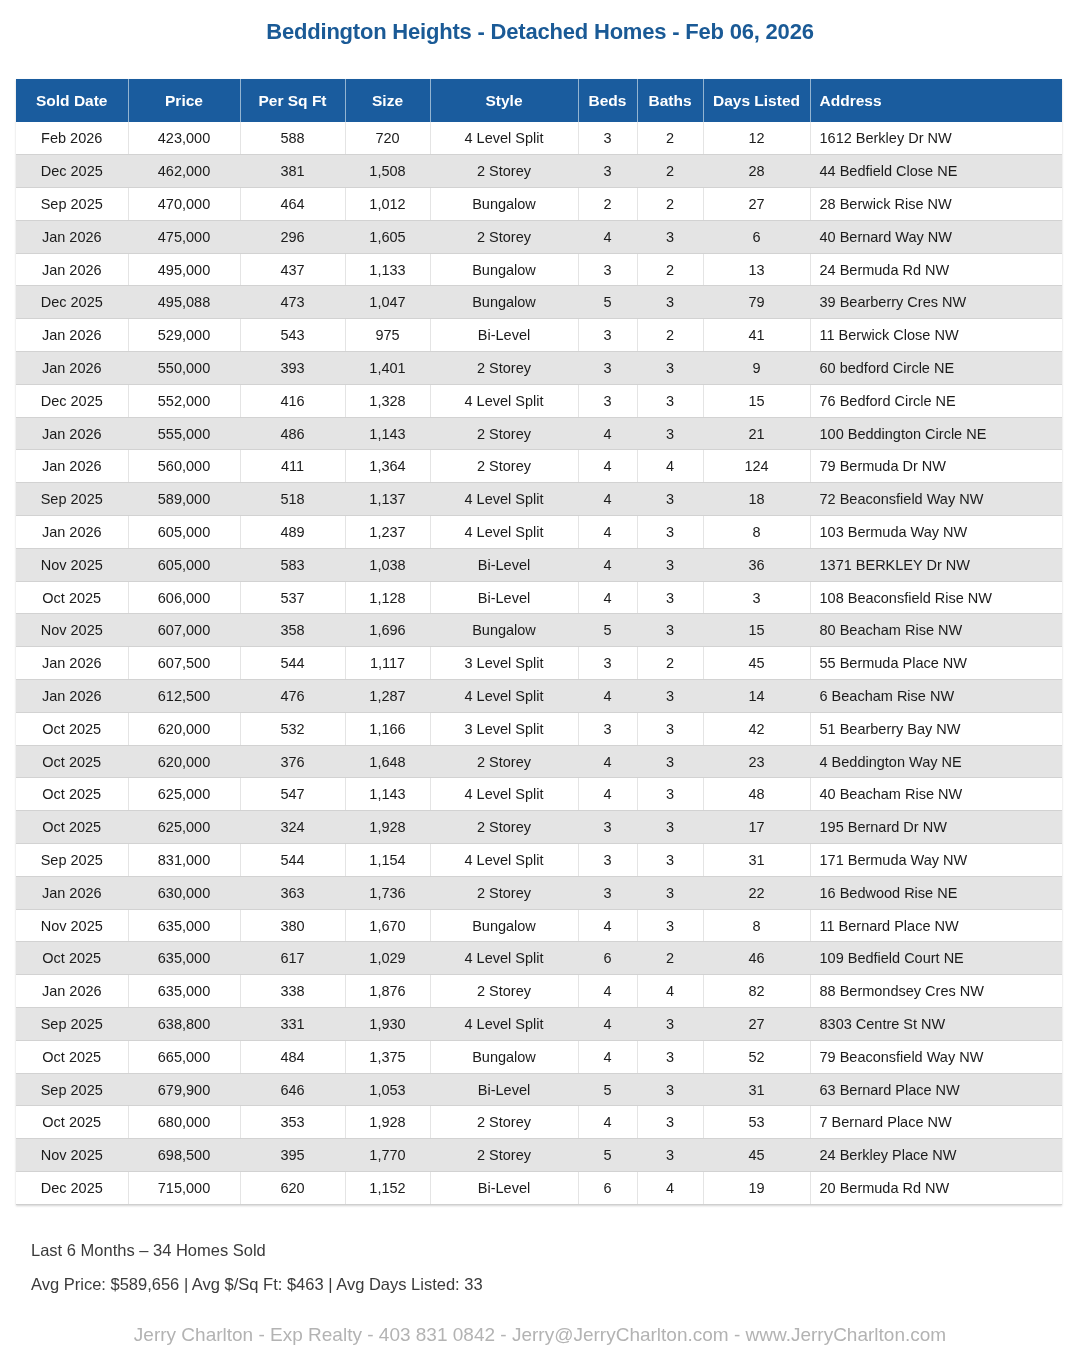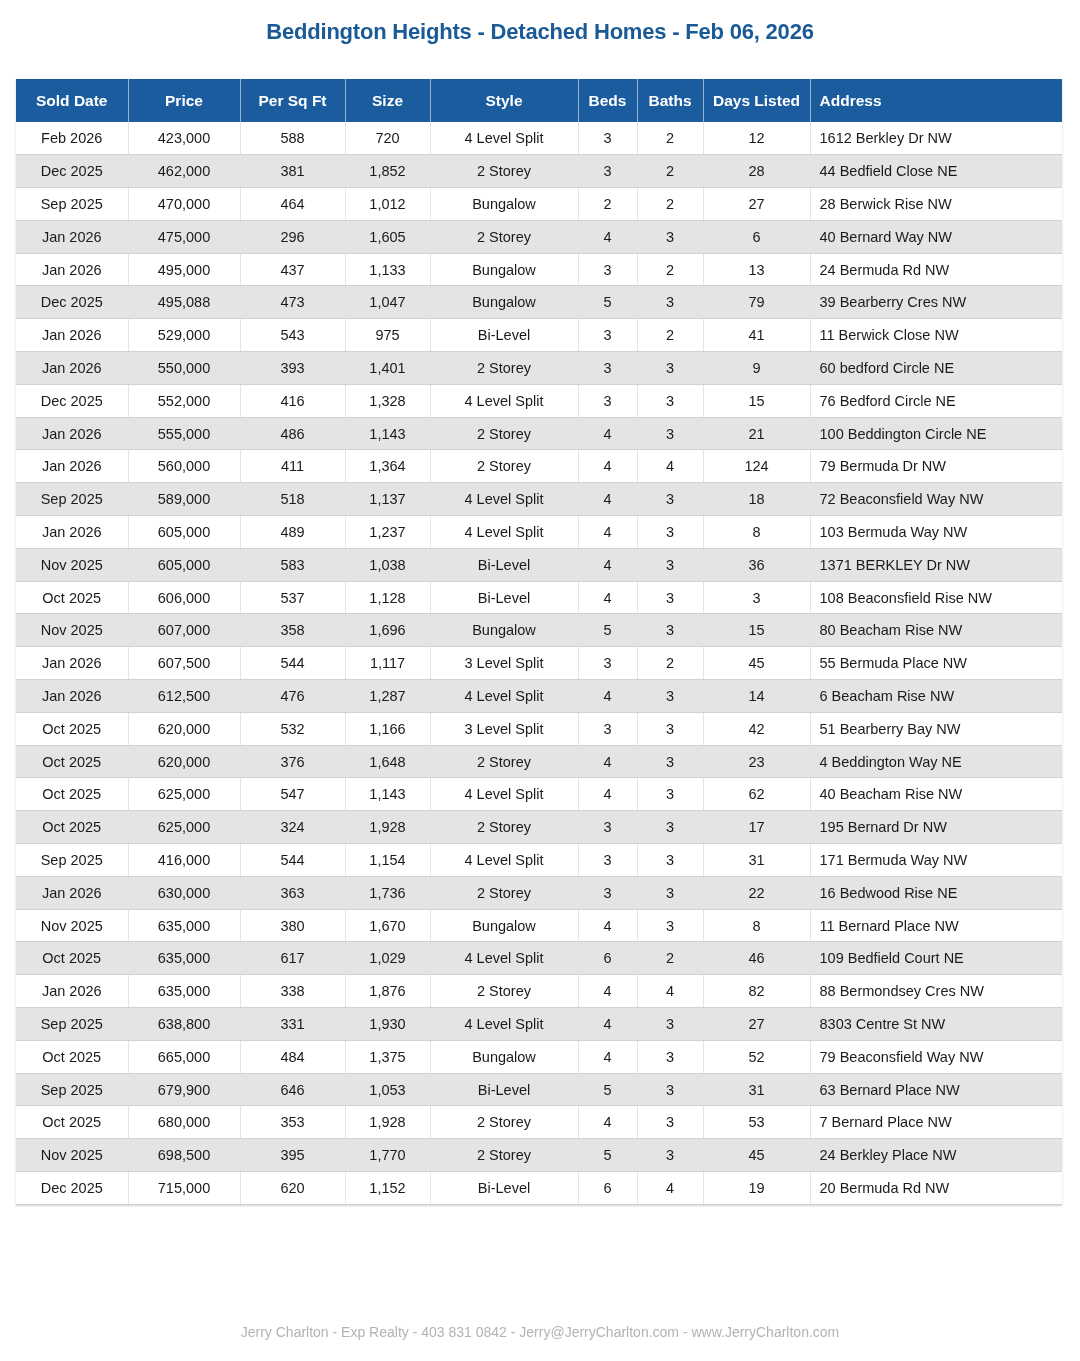--- a/index.html
+++ b/index.html
@@ -91,21 +91,21 @@
     line-height: 1.0;
   }
   .summary .line1 { margin-bottom: 17px; }
   .footer {
     position: absolute;
     left: 0;
     right: 0;
     top: 1324px;
     text-align: center;
     color: #b3b3b3;
-    font-size: 14px;
+    font-size: 19px;
   }
 </style>
 </head>
 <body>
 
 <div class="page">
 
   <div class="title">Beddington Heights - Detached Homes - Feb 06, 2026</div>
 
   <div class="table-wrap">
@@ -143,21 +143,21 @@
             <td>4 Level Split</td>
             <td>3</td>
             <td>2</td>
             <td>12</td>
             <td class="left">1612 Berkley Dr NW</td>
           </tr>
           <tr>
             <td>Dec 2025</td>
             <td>462,000</td>
             <td>381</td>
-            <td>1,852</td>
+            <td>1,508</td>
             <td>2 Storey</td>
             <td>3</td>
             <td>2</td>
             <td>28</td>
             <td class="left">44 Bedfield Close NE</td>
           </tr>
           <tr>
             <td>Sep 2025</td>
             <td>470,000</td>
             <td>464</td>
@@ -356,37 +356,37 @@
             <td class="left">4 Beddington Way NE</td>
           </tr>
           <tr>
             <td>Oct 2025</td>
             <td>625,000</td>
             <td>547</td>
             <td>1,143</td>
             <td>4 Level Split</td>
             <td>4</td>
             <td>3</td>
-            <td>62</td>
+            <td>48</td>
             <td class="left">40 Beacham Rise NW</td>
           </tr>
           <tr>
             <td>Oct 2025</td>
             <td>625,000</td>
             <td>324</td>
             <td>1,928</td>
             <td>2 Storey</td>
             <td>3</td>
             <td>3</td>
             <td>17</td>
             <td class="left">195 Bernard Dr NW</td>
           </tr>
           <tr>
             <td>Sep 2025</td>
-            <td>416,000</td>
+            <td>831,000</td>
             <td>544</td>
             <td>1,154</td>
             <td>4 Level Split</td>
             <td>3</td>
             <td>3</td>
             <td>31</td>
             <td class="left">171 Bermuda Way NW</td>
           </tr>
           <tr>
             <td>Jan 2026</td>
@@ -495,16 +495,20 @@
             <td>Bi-Level</td>
             <td>6</td>
             <td>4</td>
             <td>19</td>
             <td class="left">20 Bermuda Rd NW</td>
           </tr>
         </tbody>
     </table>
   </div>
 
+  <div class="summary">
+    <div class="line1">Last 6 Months – 34 Homes Sold</div>
+    <div class="line2">Avg Price: $589,656 | Avg $/Sq Ft: $463 | Avg Days Listed: 33</div>
+  </div>
 
   <div class="footer">Jerry Charlton - Exp Realty - 403 831 0842 - Jerry@JerryCharlton.com - www.JerryCharlton.com</div>
 
 </div>
 
 </body></html>

